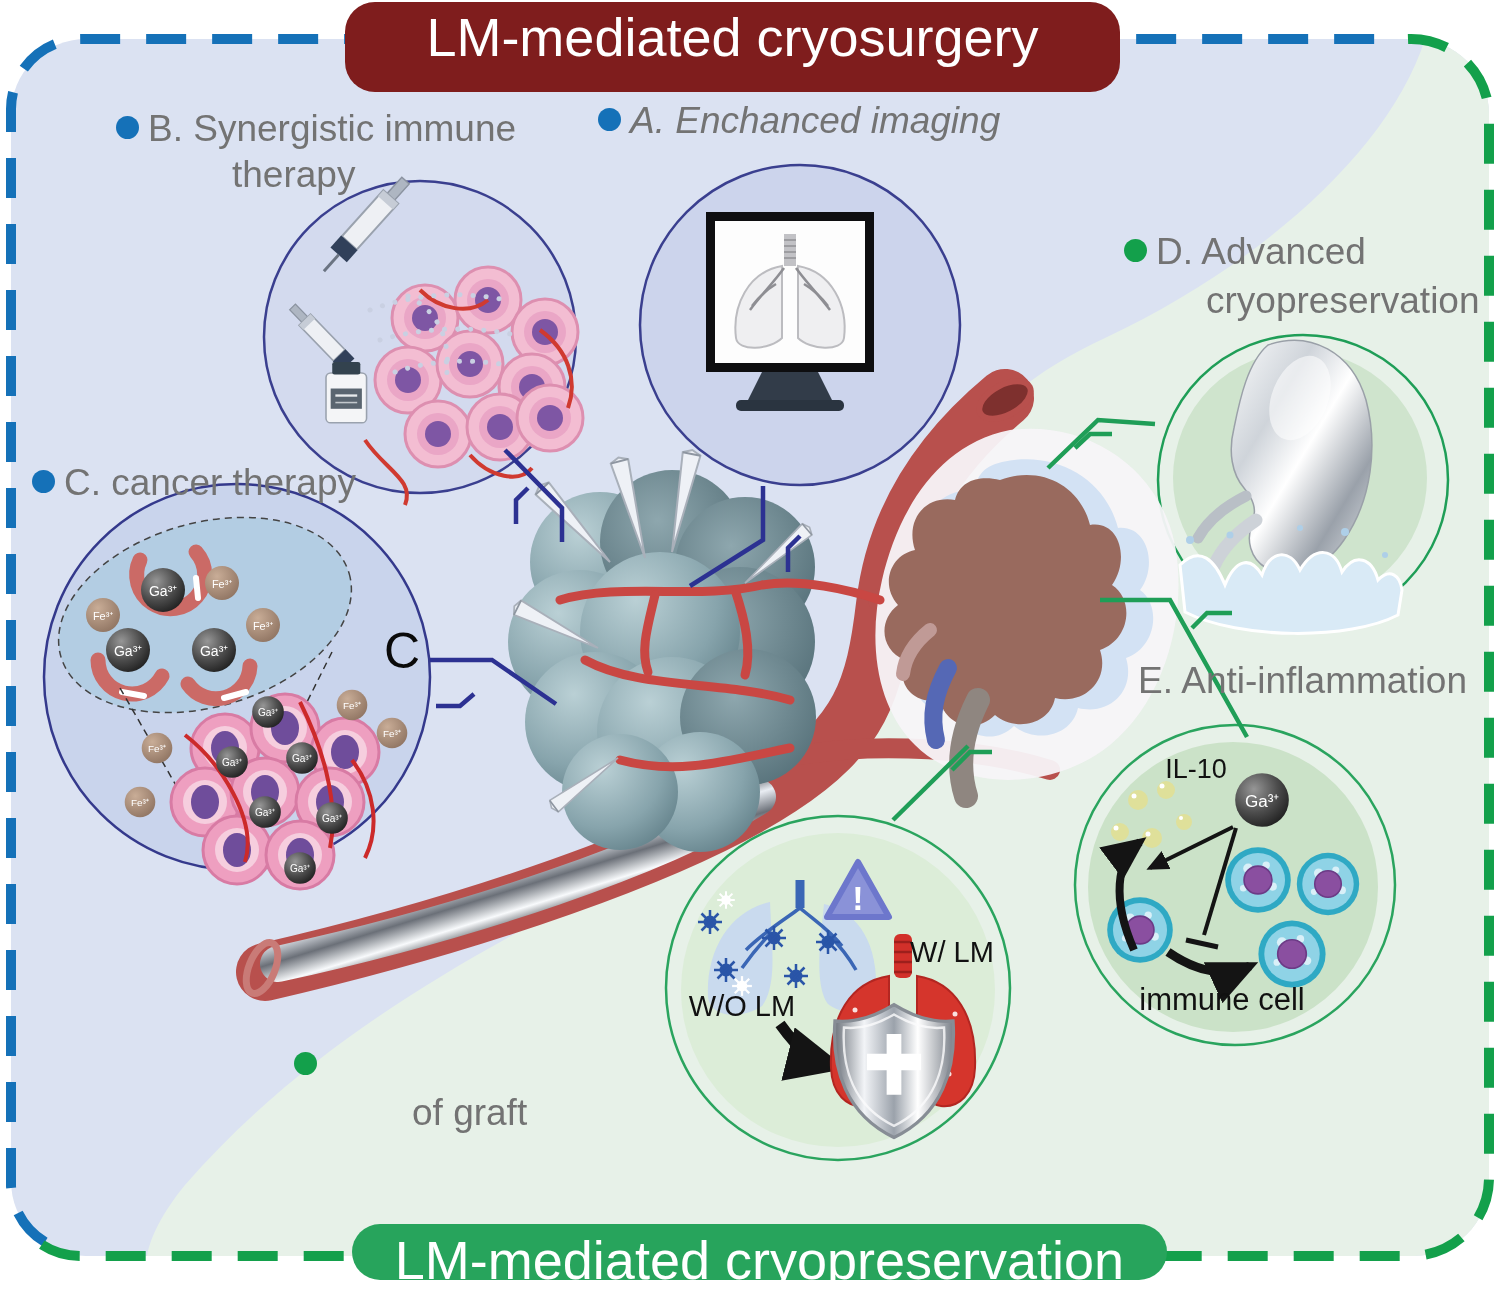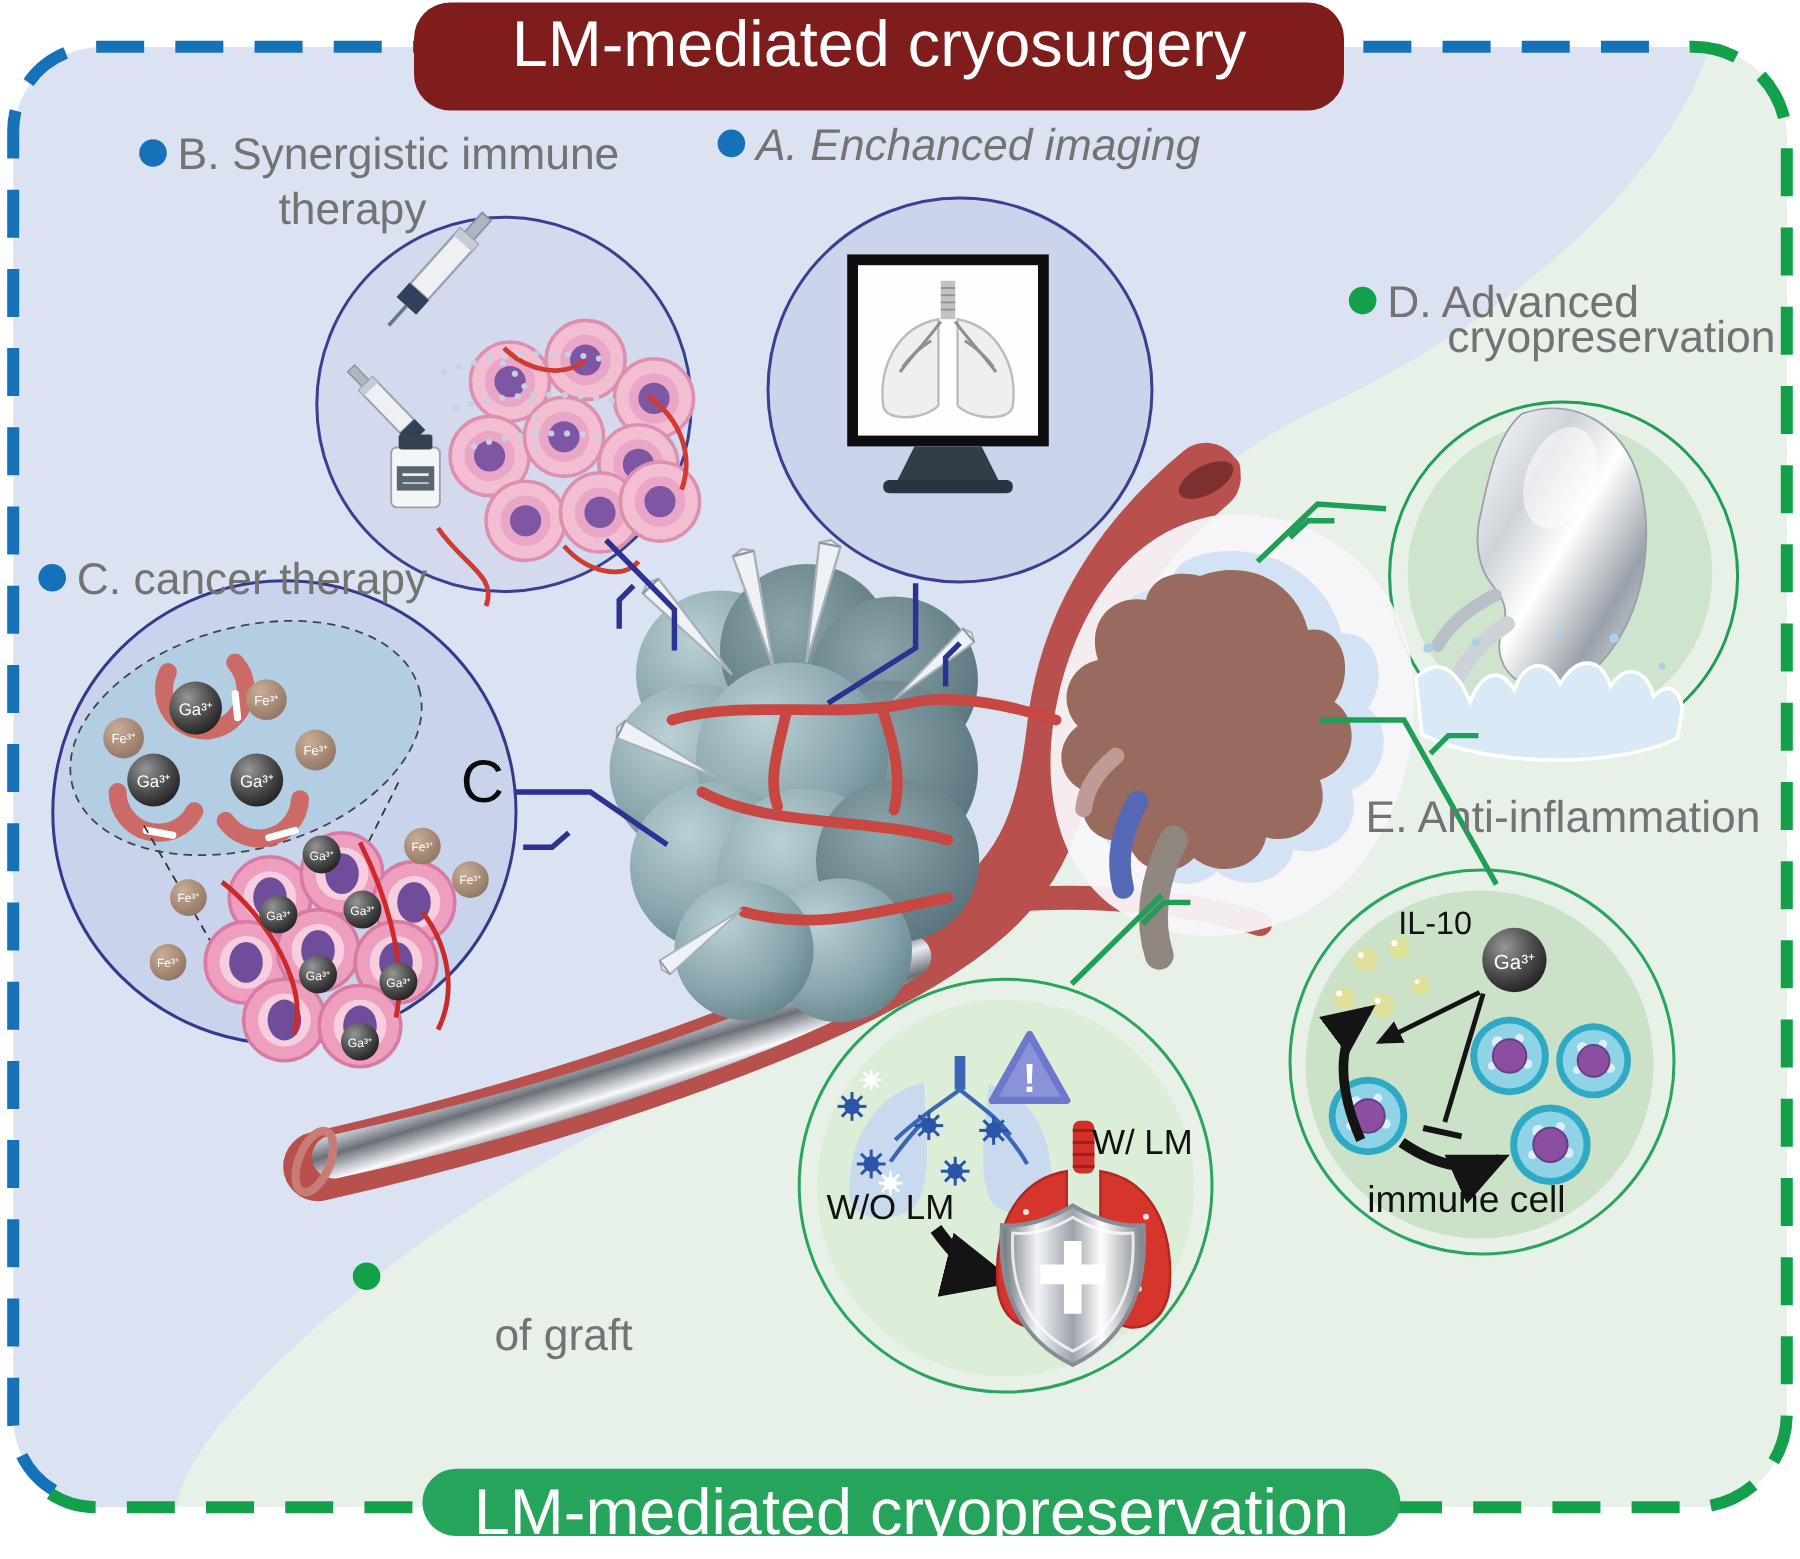--- a/index.html
+++ b/index.html
@@ -446,21 +446,21 @@
 </div>
 <div class="label" style="left:196px;top:154px;margin-left:36px;">
   <span>therapy</span>
 </div>
 <div class="label" style="left:32px;top:462px;">
   <span class="bullet blue"></span><span>C. cancer therapy</span>
 </div>
 <div class="label" style="left:1124px;top:231px;">
   <span class="bullet green"></span><span>D. Advanced</span>
 </div>
-<div class="label" style="left:1206px;top:260px;">
+<div class="label" style="left:1206px;top:280px;">
   <span>cryopreservation</span>
 </div>
 <div class="label" style="left:1138px;top:660px;">
   <span>E. Anti-inflammation</span>
 </div>
 <div class="label" style="left:294px;top:1044px;">
   <span class="bullet green"></span>
 </div>
 <div class="label" style="left:412px;top:1092px;">
   <span>of graft</span>

